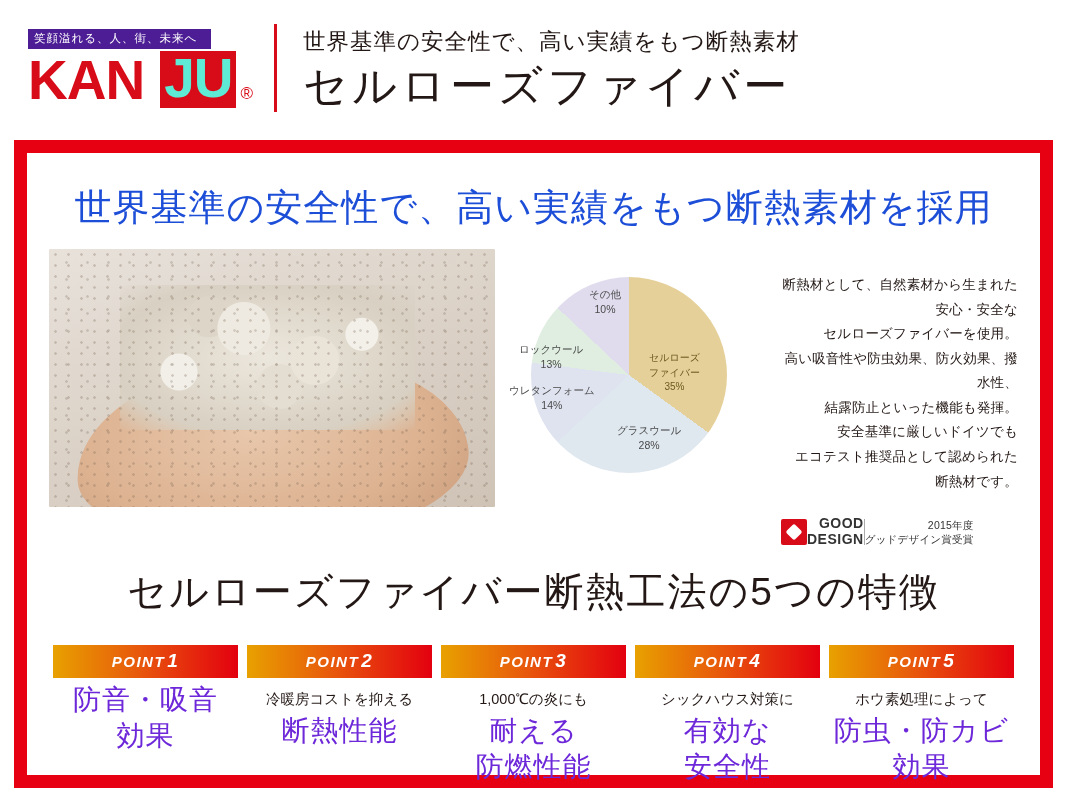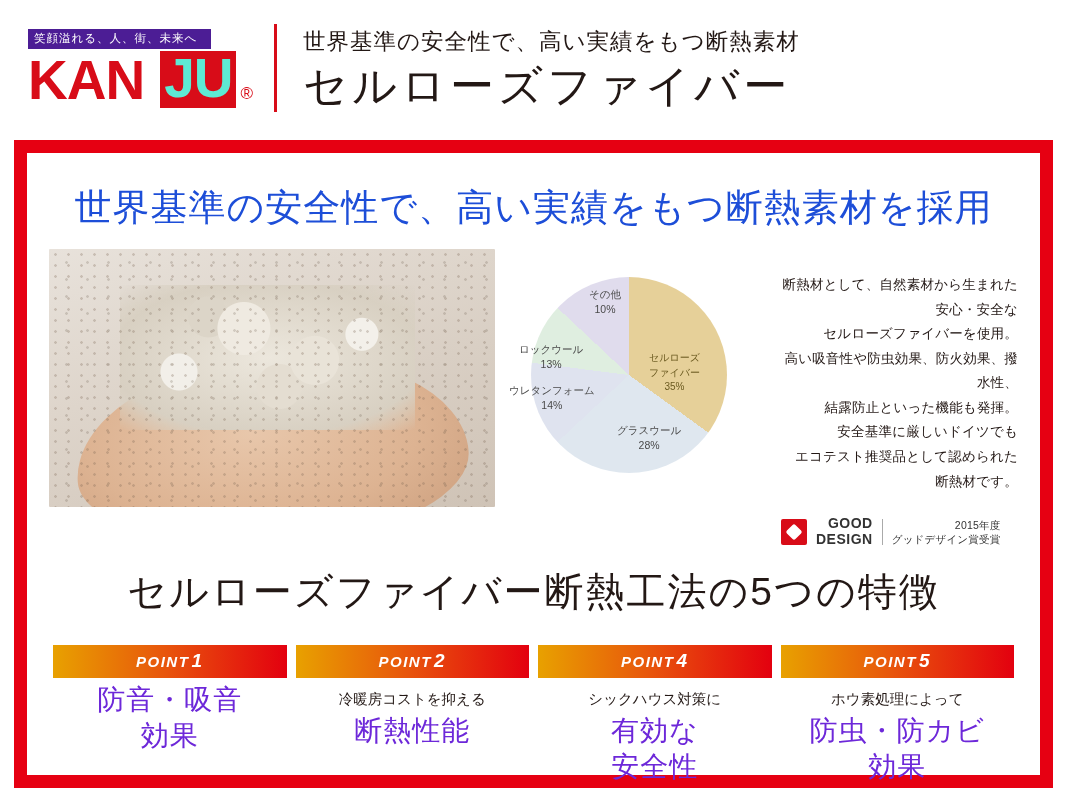--- a/index.html
+++ b/index.html
@@ -193,21 +193,20 @@
     color: #231815;
     line-height: 1.82;
     letter-spacing: .2px;
     text-align: right;
   }
   .textbox p { margin: 0; }
 
   .gd {
     display: flex;
     align-items: center;
-    gap: 9px;
     margin-top: 22px;
   }
   .gd-mark {
     width: 26px; height: 26px;
     background: #d80c18;
     position: relative;
     flex: none;
     border-radius: 2px;
   }
   .gd-mark::after {
@@ -364,20 +363,28 @@
         </div>
 
         <div class="point">
           <div class="point-bar">
             <span>POINT</span><span class="num">2</span>
           </div>
           <div class="point-lead">冷暖房コストを抑える</div>
           <div class="point-main" style="white-space: pre-line;">断熱性能</div>
         </div>
 
+        <div class="point">
+          <div class="point-bar">
+            <span>POINT</span><span class="num">3</span>
+          </div>
+          <div class="point-lead">1,000℃の炎にも</div>
+          <div class="point-main" style="white-space: pre-line;">耐える
+防燃性能</div>
+        </div>
 
         <div class="point">
           <div class="point-bar">
             <span>POINT</span><span class="num">4</span>
           </div>
           <div class="point-lead">シックハウス対策に</div>
           <div class="point-main" style="white-space: pre-line;">有効な
 安全性</div>
         </div>
 

